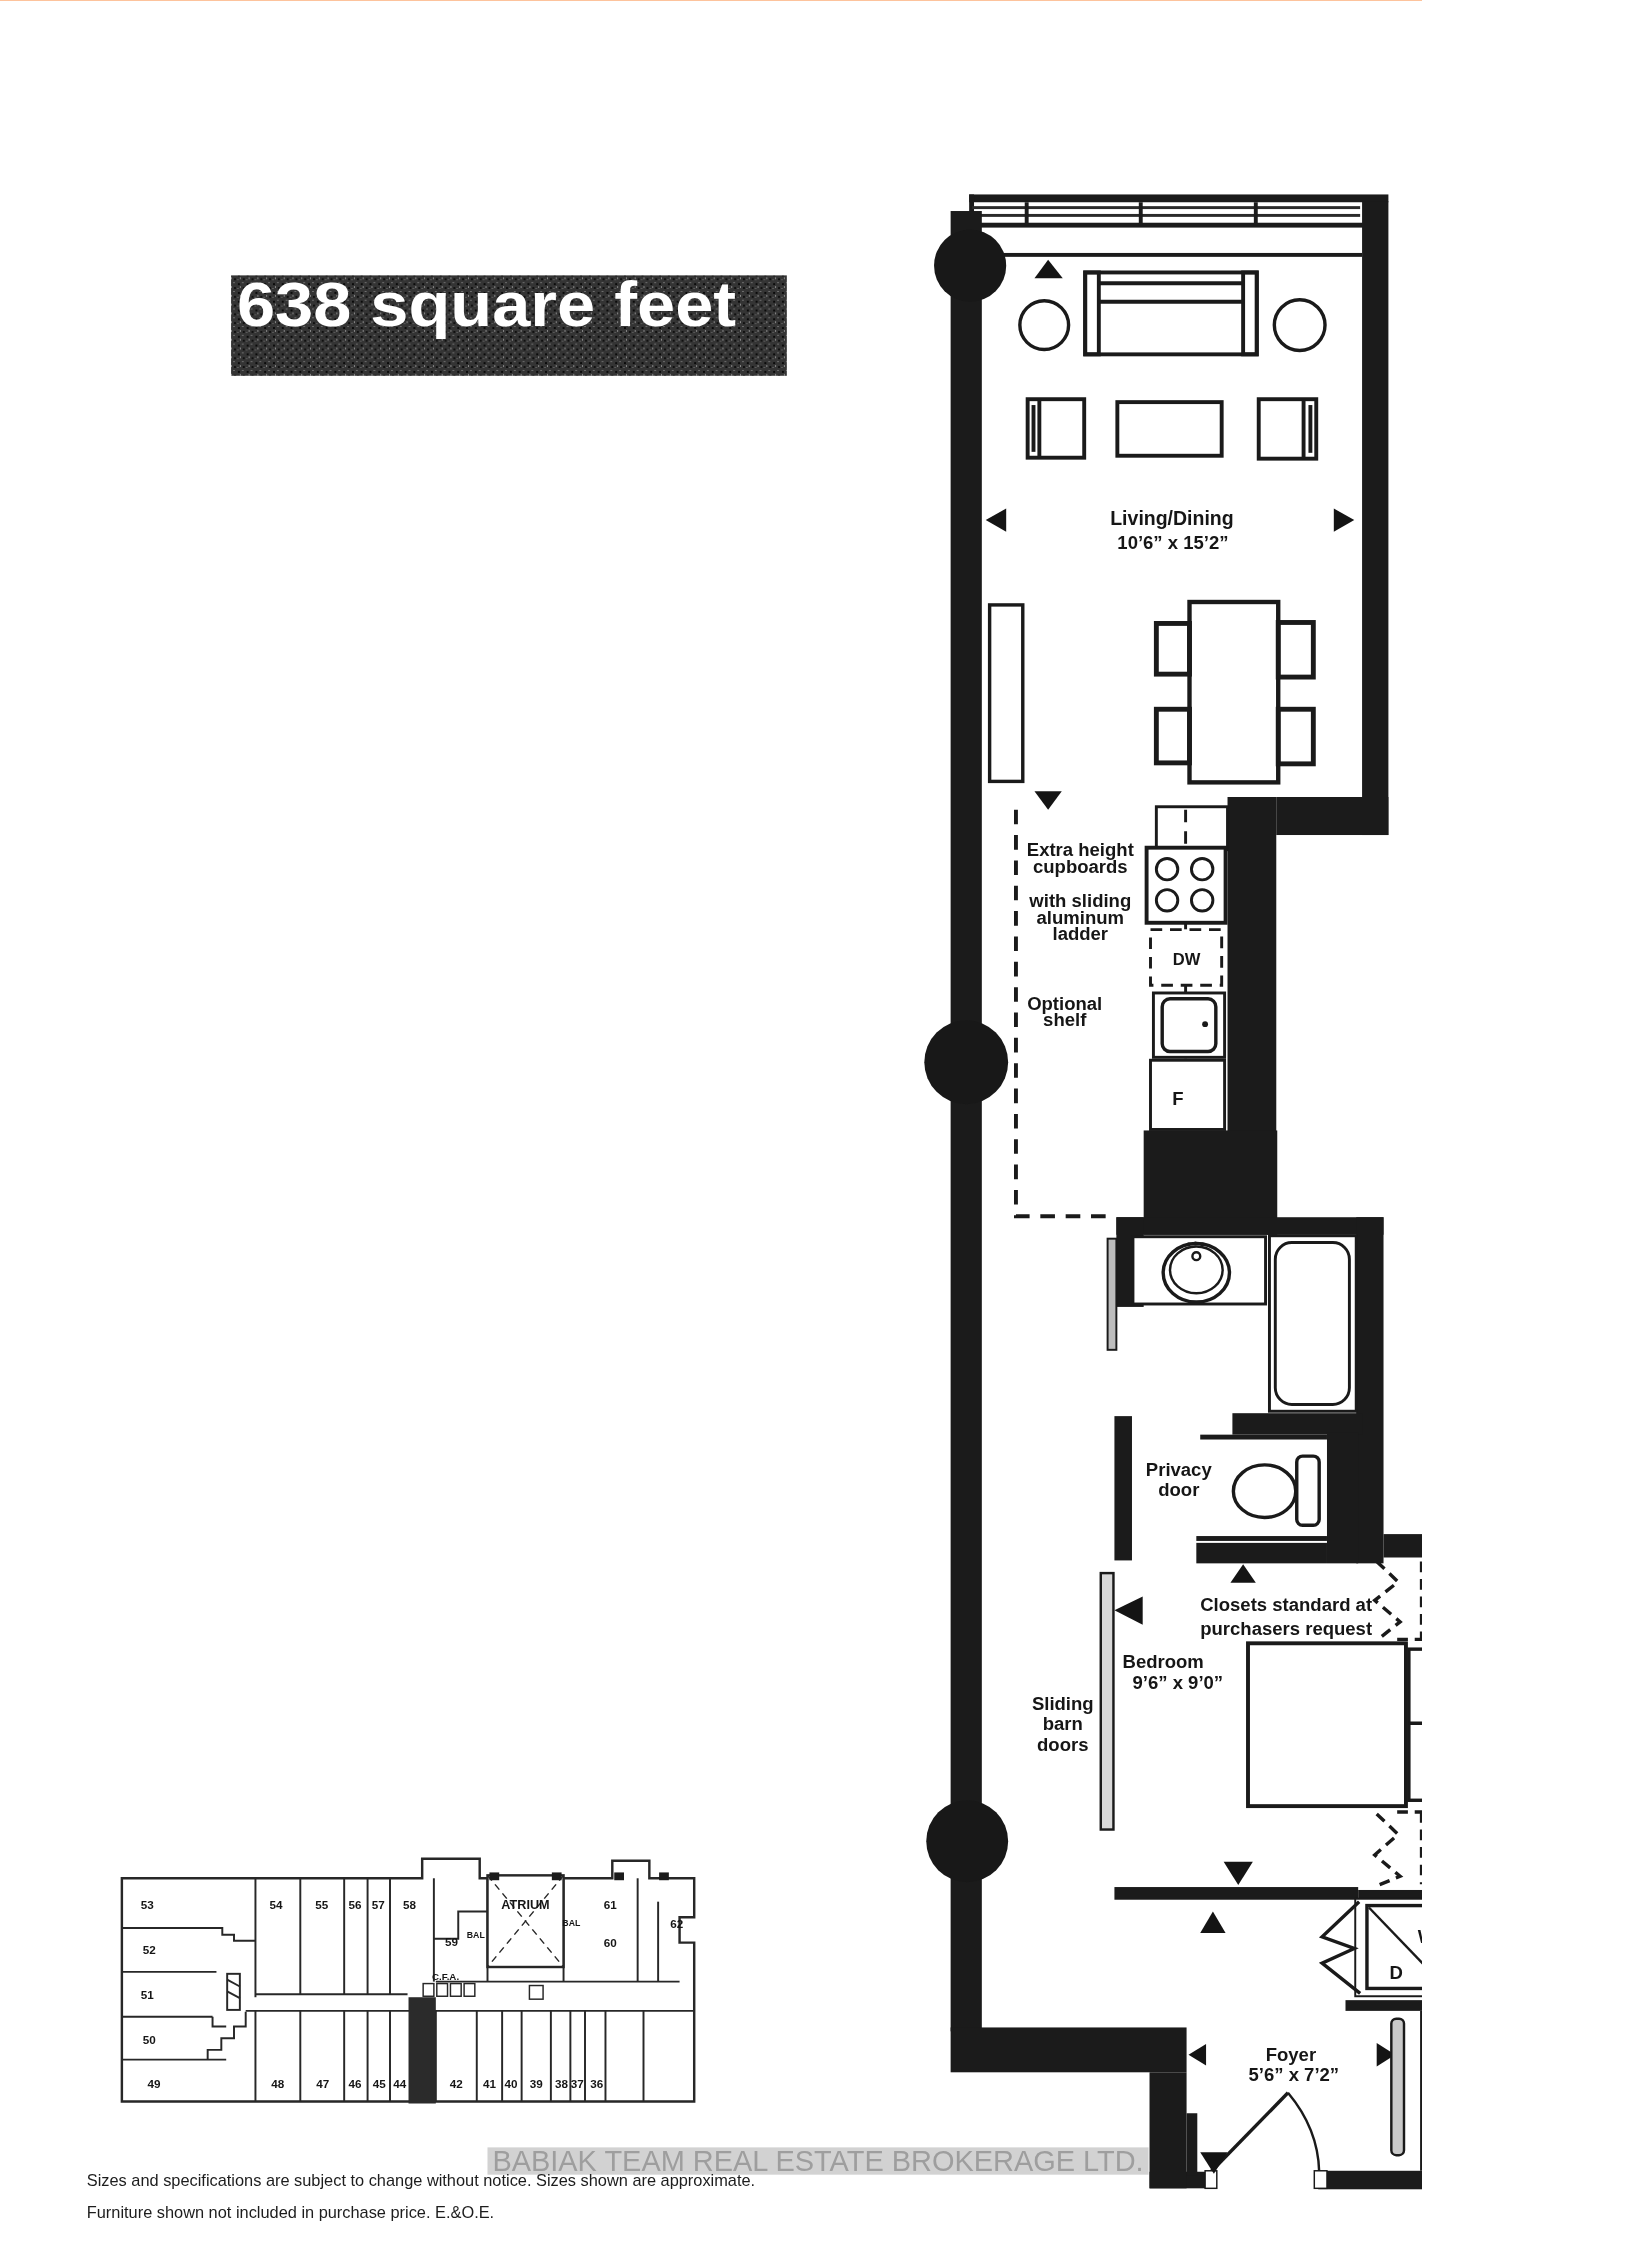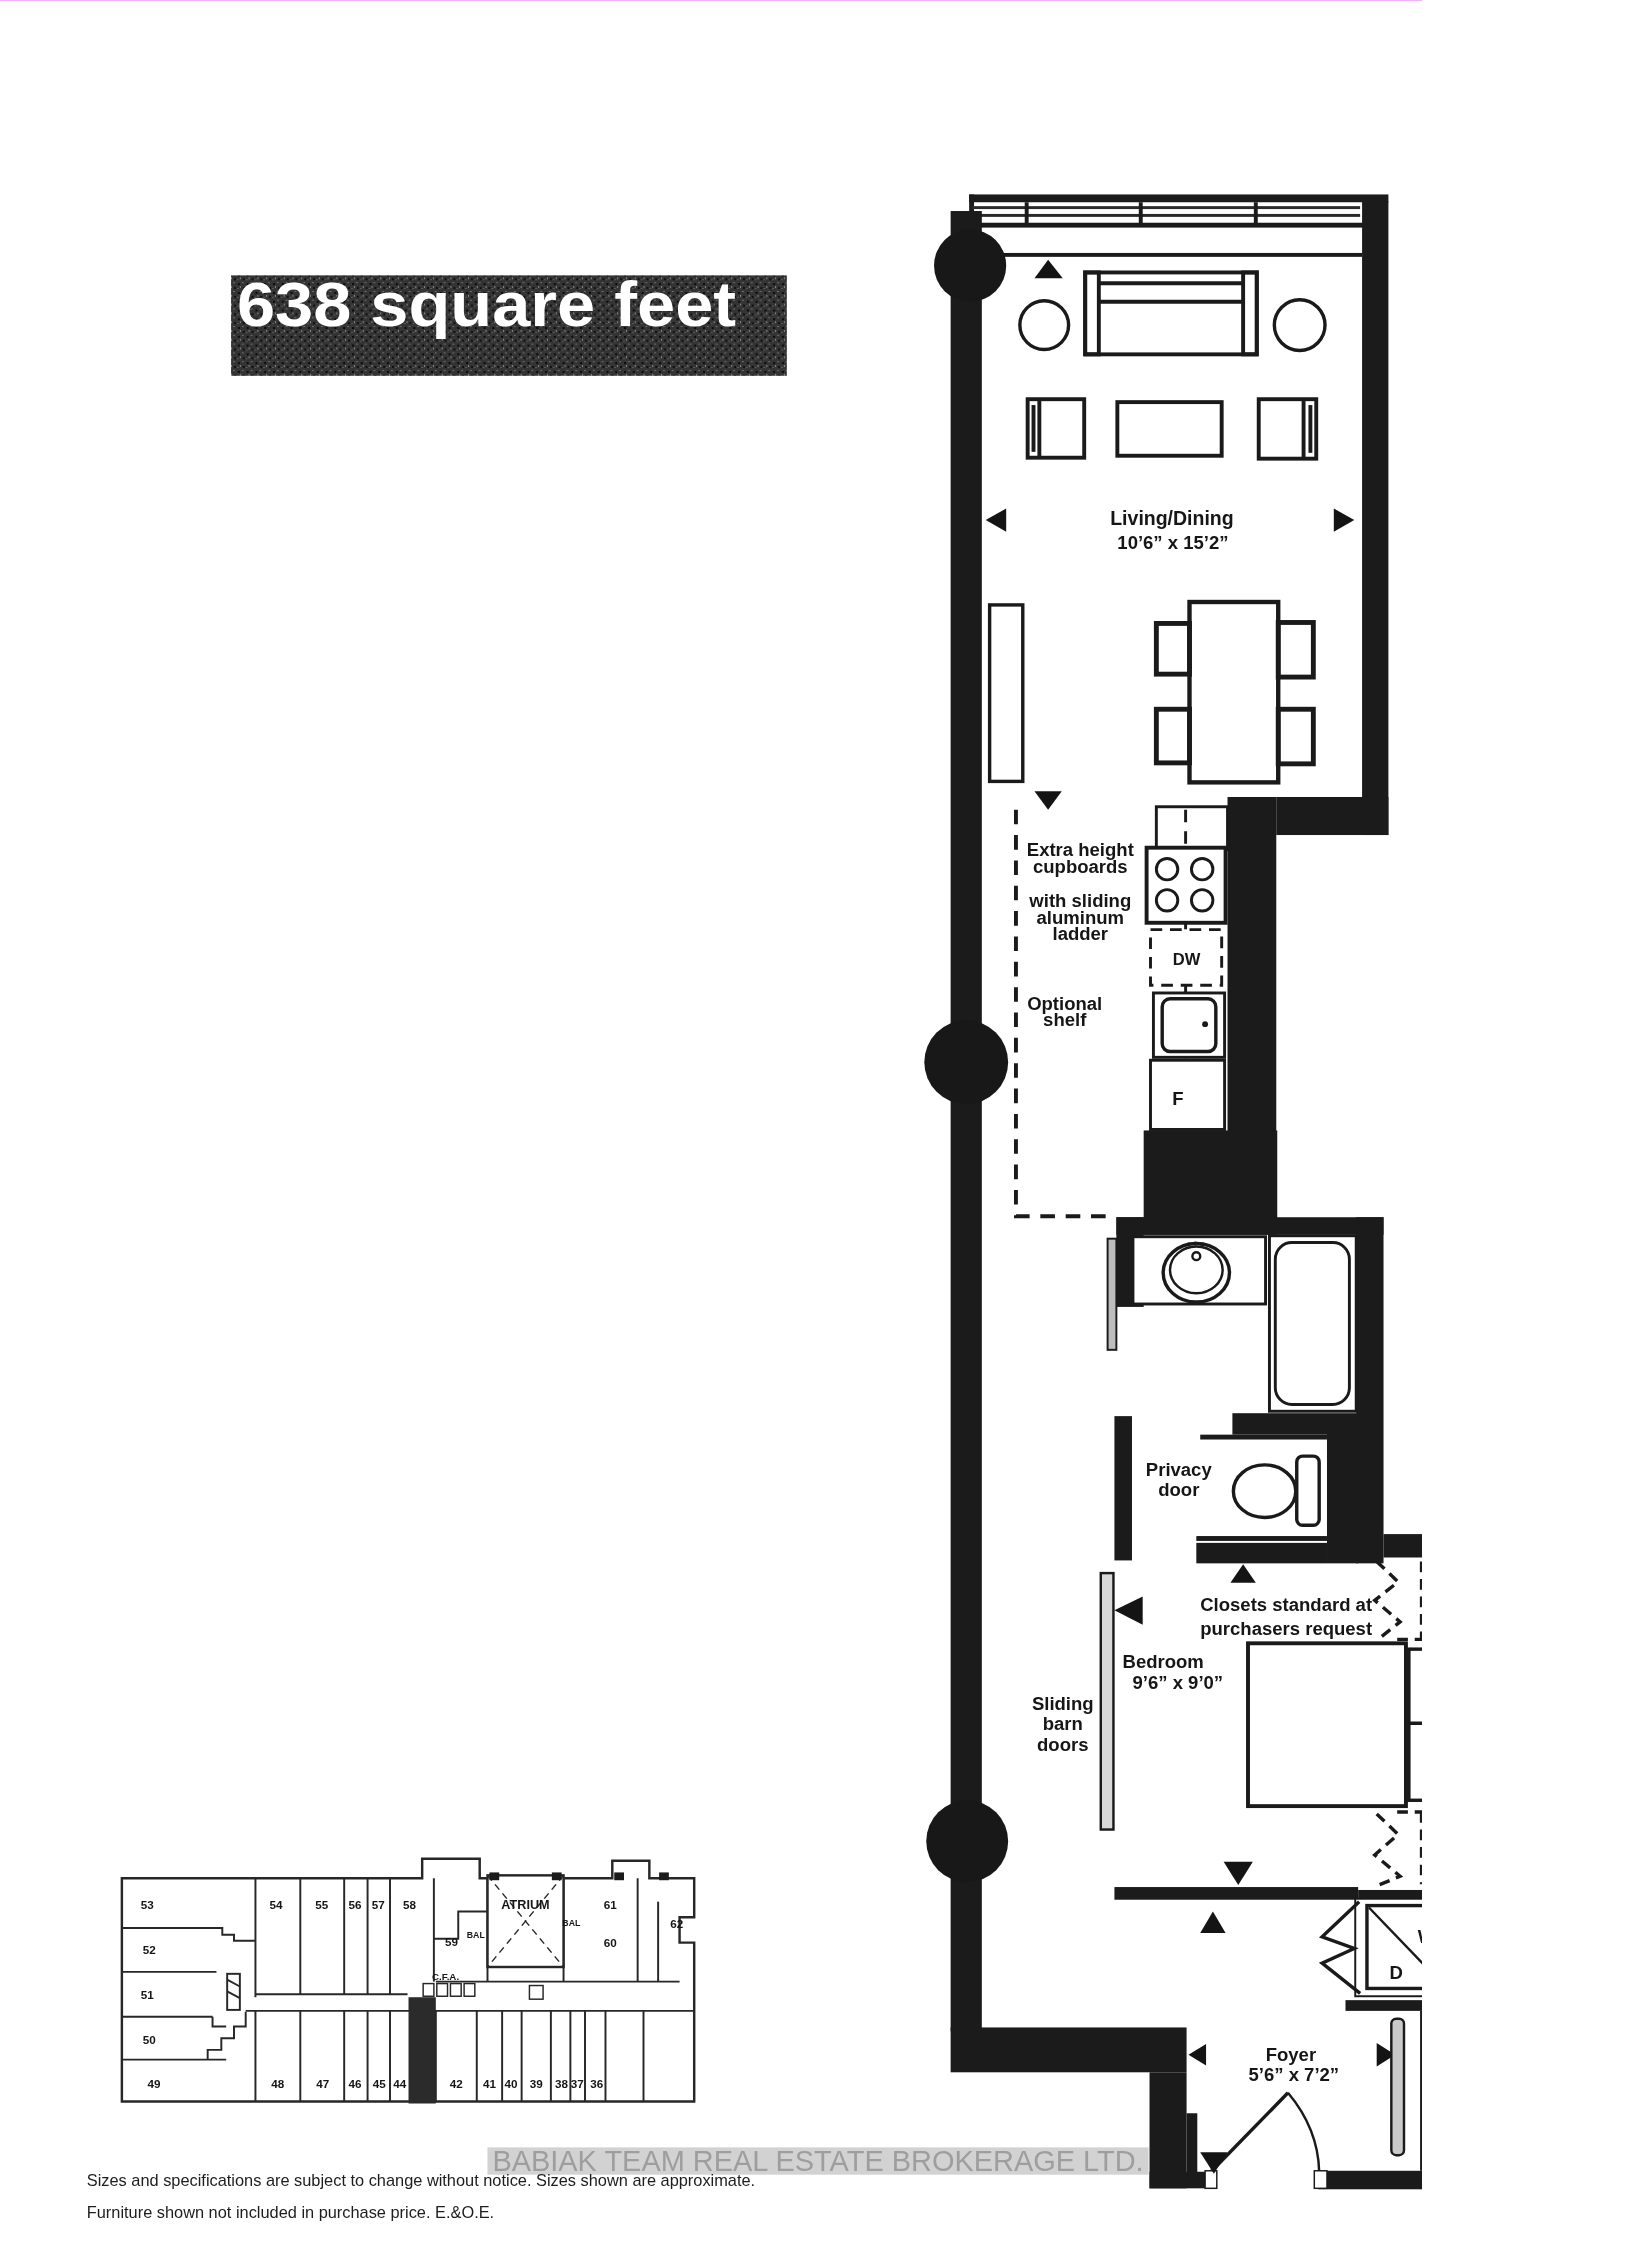--- a/index.html
+++ b/index.html
@@ -1,16 +1,16 @@
 <!DOCTYPE html>
 <html><head>
 <meta charset="utf-8">
 <style>
 html,body{margin:0;padding:0;background:#ffffff;}
-#page{position:relative;width:1422px;height:2257px;background:#d946ef;overflow:hidden;font-family:"Liberation Sans",sans-serif;}
+#page{position:relative;width:1422px;height:2257px;background:#f97316;overflow:hidden;font-family:"Liberation Sans",sans-serif;}
 svg{position:absolute;left:0;top:0;}
 </style>
 </head>
 <body>
 <div id="page">
 <svg width="1638" height="2257" viewBox="0 0 1680 2314">
 <defs>
 <pattern id="speck" width="9" height="9" patternUnits="userSpaceOnUse">
 <rect width="9" height="9" fill="#343434"></rect>
 <rect x="1" y="2" width="2" height="2" fill="#0a0a0a"></rect>

